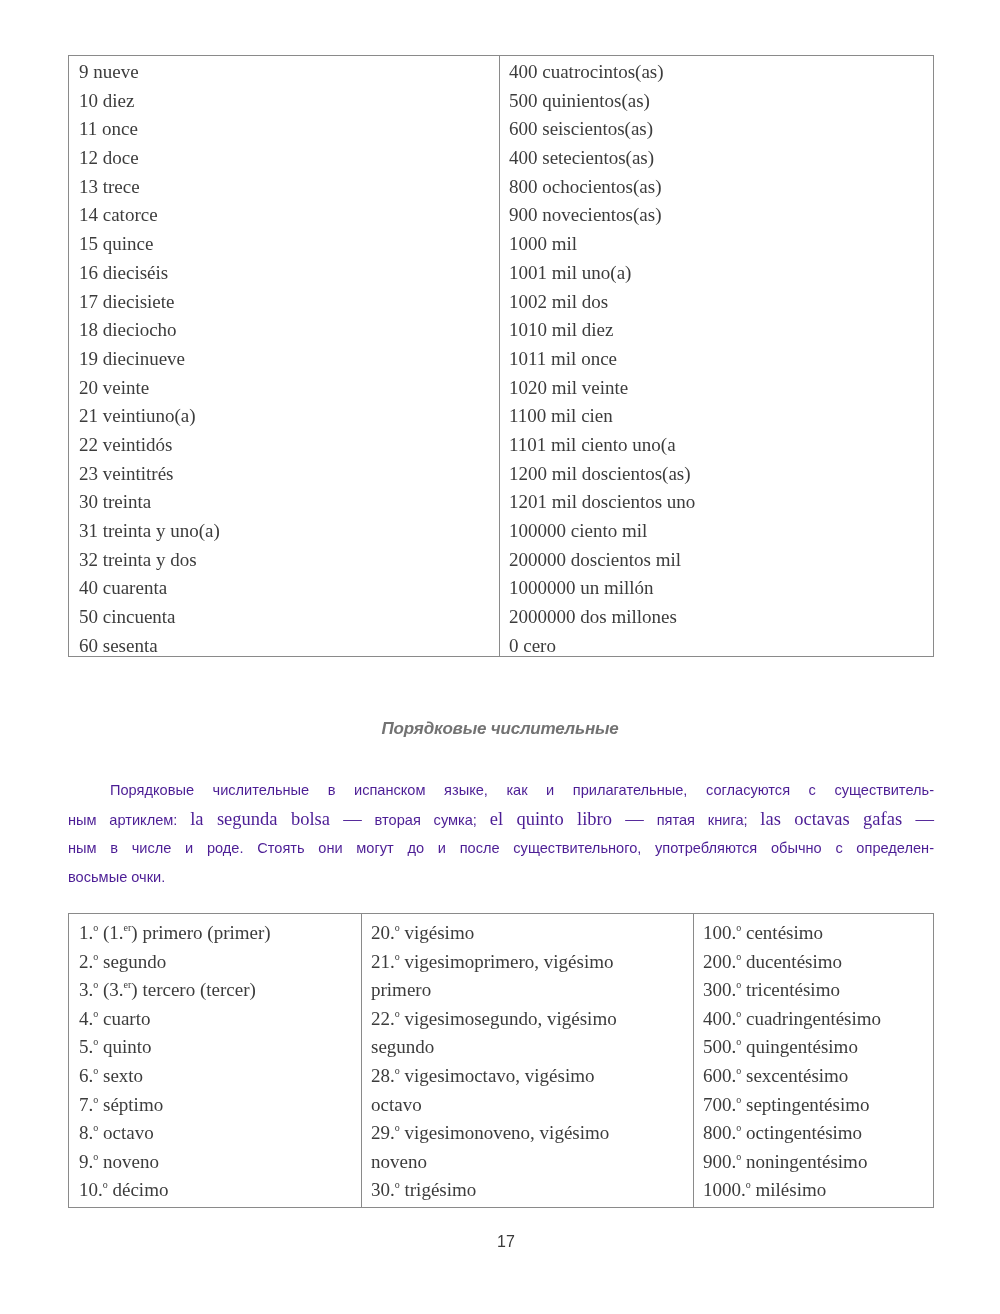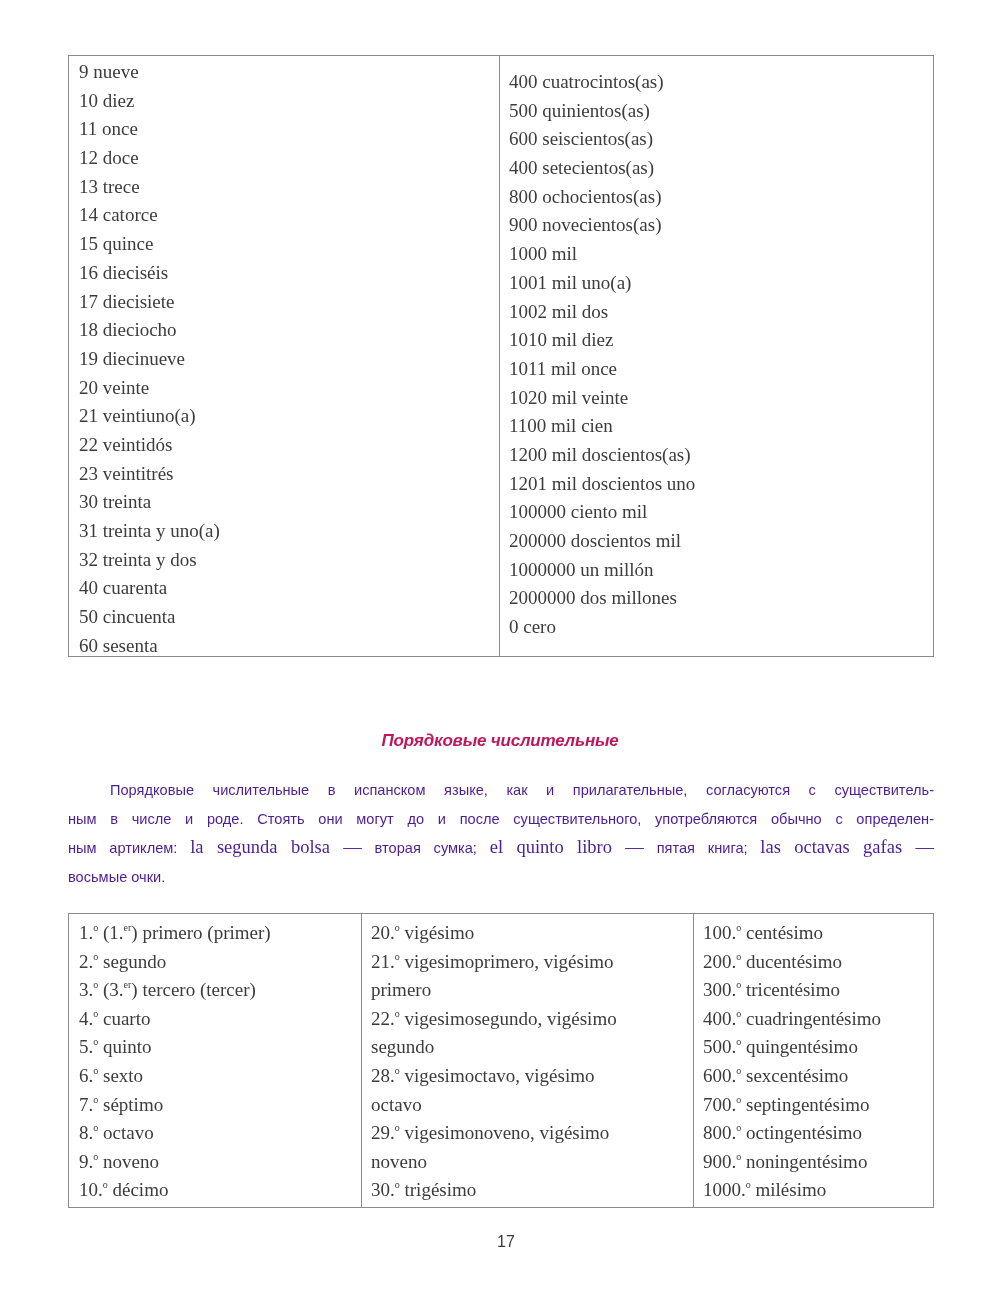--- a/index.html
+++ b/index.html
@@ -36,42 +36,40 @@
       padding-top: 2px;
     }
     .cardinal-col.left {
       width: 431px;
       border-right: 1.5px solid #8a8a8a;
       padding-left: 10px;
     }
     .cardinal-col.right {
       flex: 1;
       padding-left: 9px;
-      margin-top: 10px;
     }
     .cell {
       font-size: 19px;
       line-height: 28.7px;
       height: 28.7px;
       white-space: nowrap;
       color: #3c3c3c;
     }
     
     .section-title {
       position: absolute;
       left: 0;
       width: 1000px;
       top: 719px;
       text-align: center;
       font-size: 17px;
       font-weight: bold;
       font-style: italic;
-      color: #be185d;
+      color: #737373;
       letter-spacing: -0.2px;
-      margin-top: 12px;
     }
     
     .paragraph {
       position: absolute;
       left: 68px;
       top: 776px;
       width: 866px;
       font-size: 14.6px;
       line-height: 28.5px;
       color: #4c1d95;
@@ -176,36 +174,37 @@
     <div class="cell">400 setecientos(as)</div>
     <div class="cell">800 ochocientos(as)</div>
     <div class="cell">900 novecientos(as)</div>
     <div class="cell">1000 mil</div>
     <div class="cell">1001 mil uno(a)</div>
     <div class="cell">1002 mil dos</div>
     <div class="cell">1010 mil diez</div>
     <div class="cell">1011 mil once</div>
     <div class="cell">1020 mil veinte</div>
     <div class="cell">1100 mil cien</div>
+    <div class="cell">1101 mil ciento uno(a</div>
     <div class="cell">1200 mil doscientos(as)</div>
     <div class="cell">1201 mil doscientos uno</div>
     <div class="cell">100000 ciento mil</div>
     <div class="cell">200000 doscientos mil</div>
     <div class="cell">1000000 un millón</div>
     <div class="cell">2000000 dos millones</div>
     <div class="cell">0 cero</div>
   </div>
 </div>
 
 <div class="section-title sans">Порядковые числительные</div>
 
 <div class="paragraph sans">
   <span class="line first">Порядковые числительные в испанском языке, как и прилагательные, согласуются с существитель-</span>
+  <span class="line"><span>ным артиклем: </span><span class="es">la segunda bolsa —</span><span> вторая сумка; </span><span class="es">el quinto libro —</span><span> пятая книга; </span><span class="es">las octavas gafas —</span></span>
   <span class="line">ным в числе и роде. Стоять они могут до и после существительного, употребляются обычно с определен-</span>
-  <span class="line"><span>ным артиклем: </span><span class="es">la segunda bolsa —</span><span> вторая сумка; </span><span class="es">el quinto libro —</span><span> пятая книга; </span><span class="es">las octavas gafas —</span></span>
   <span class="line last">восьмые очки.</span>
 </div>
 
 <div class="ordinal-table serif">
   <div class="ord-col c1">
     <div class="ord-cell"><span>1.</span><sup class="small">o</sup><span> (1.</span><sup class="small">er</sup><span>) primero (primer)</span></div>
     <div class="ord-cell"><span>2.</span><sup class="small">o</sup><span> segundo</span></div>
     <div class="ord-cell"><span>3.</span><sup class="small">o</sup><span> (3.</span><sup class="small">er</sup><span>) tercero (tercer)</span></div>
     <div class="ord-cell"><span>4.</span><sup class="small">o</sup><span> cuarto</span></div>
     <div class="ord-cell"><span>5.</span><sup class="small">o</sup><span> quinto</span></div>

